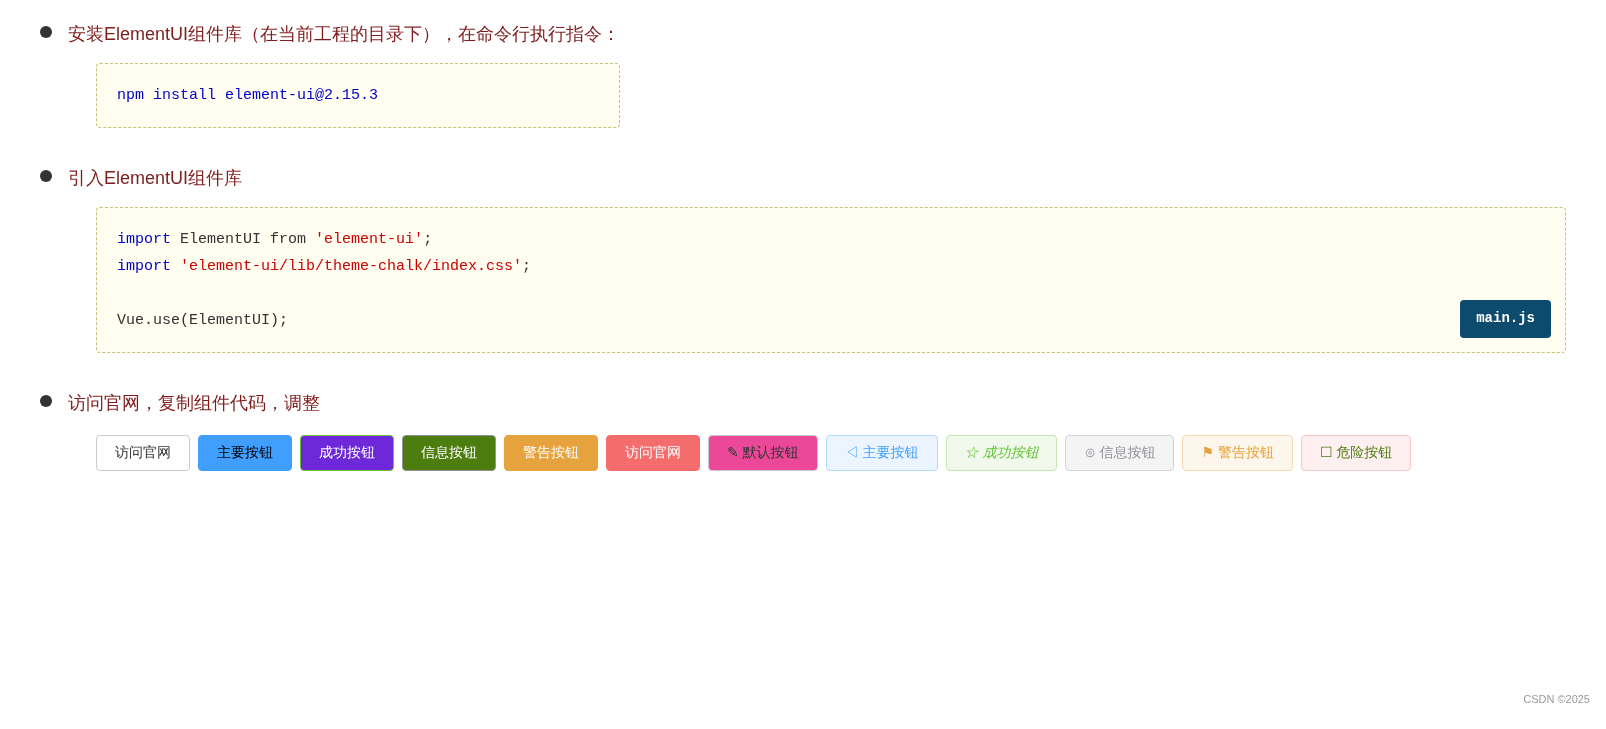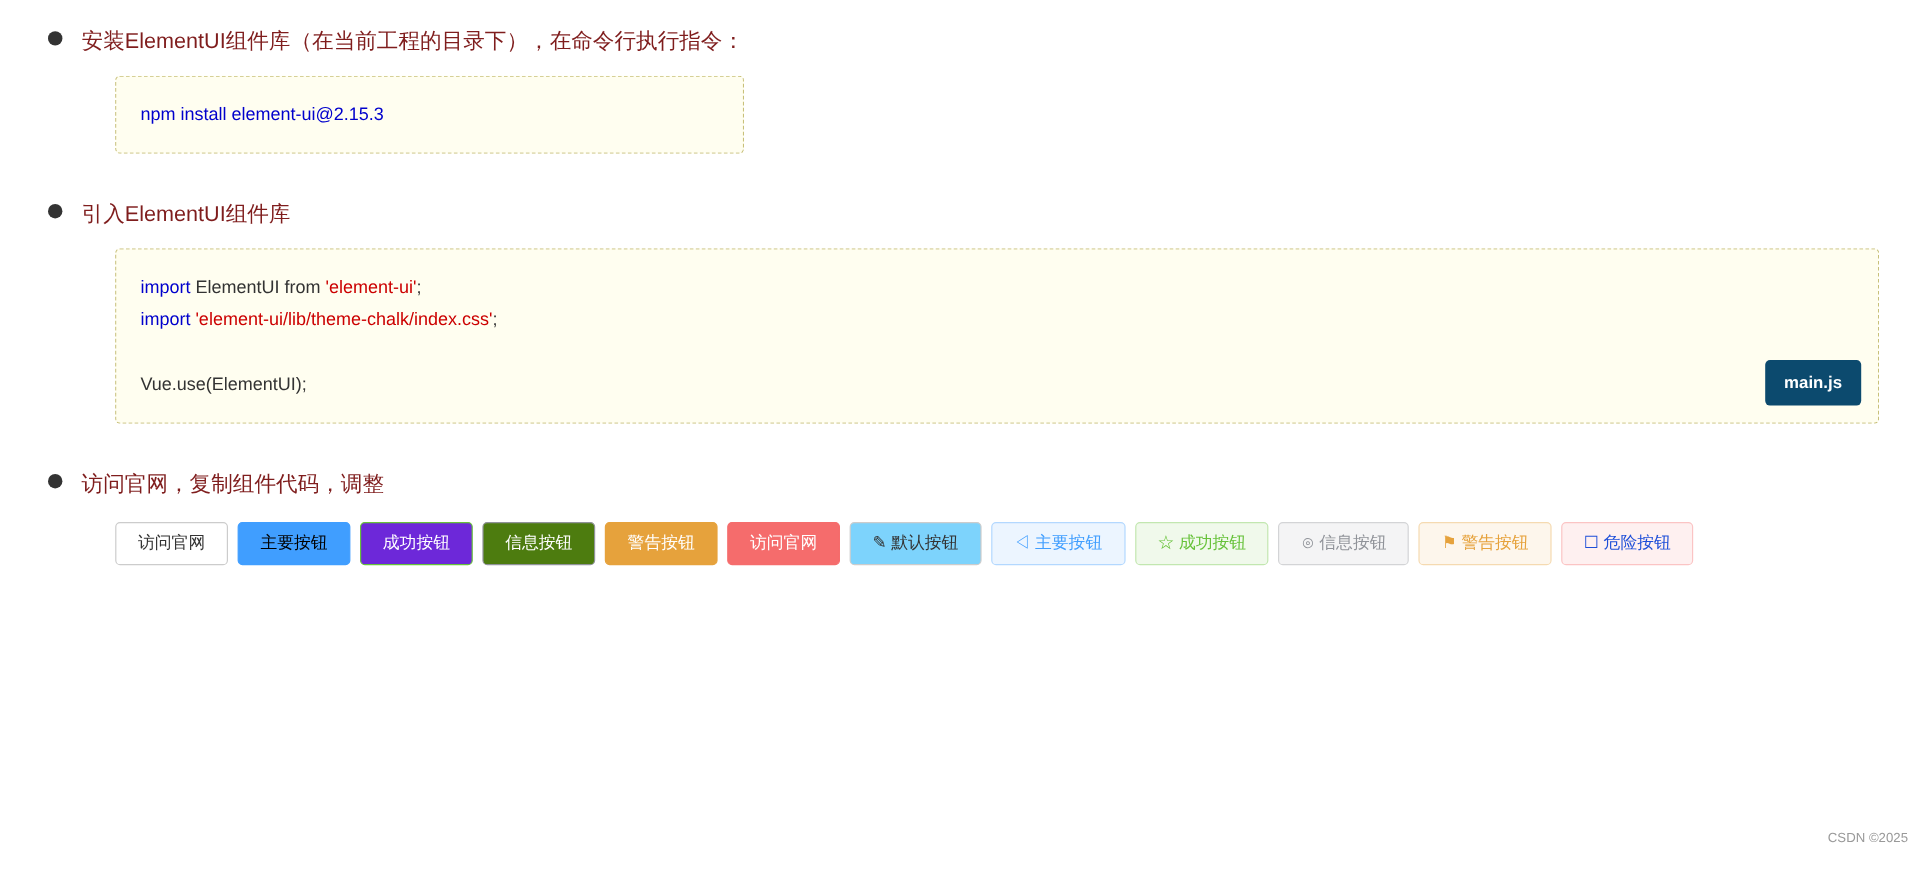--- a/index.html
+++ b/index.html
@@ -37,21 +37,21 @@
       line-height: 1.6;
     }
 
     .code-block {
       background: #fffef0;
       border: 1px dashed #c8c07a;
       border-radius: 4px;
       padding: 18px 20px;
       margin-top: 14px;
       margin-left: 28px;
-      font-family: Liberation Sans, sans-serif;
+      font-family: Liberation Mono, monospace;
       font-size: 15px;
       position: relative;
       line-height: 1.8;
     }
 
     .code-line {
       display: block;
       white-space: pre;
     }
 
@@ -123,52 +123,53 @@
       border-color: #e6a23c;
     }
 
     .btn-danger {
       background: #f56c6c;
       color: #fff;
       border-color: #f56c6c;
     }
 
     .btn-default-plain {
-      background: #7dd3fc;
+      background: #ec4899;
       color: #333;
       border-color: #ccc;
     }
 
     .btn-primary-plain {
       background: #ecf5ff;
       color: #409eff;
       border-color: #b3d8ff;
     }
 
     .btn-success-plain {
       background: #f0f9eb;
       color: #67c23a;
       border-color: #c2e7b0;
+      font-style: italic;
     }
 
     .btn-info-plain {
       background: #f4f4f5;
       color: #909399;
       border-color: #d3d4d6;
     }
 
     .btn-warning-plain {
       background: #fdf6ec;
       color: #e6a23c;
       border-color: #f5dab1;
     }
 
     .btn-danger-plain {
       background: #fef0f0;
-      color: #1d4ed8;
+      color: #4d7c0f;
       border-color: #fbc4c4;
     }
 
     .footer-note {
       position: fixed;
       bottom: 24px;
       right: 16px;
       font-size: 11px;
       color: #999;
     }

